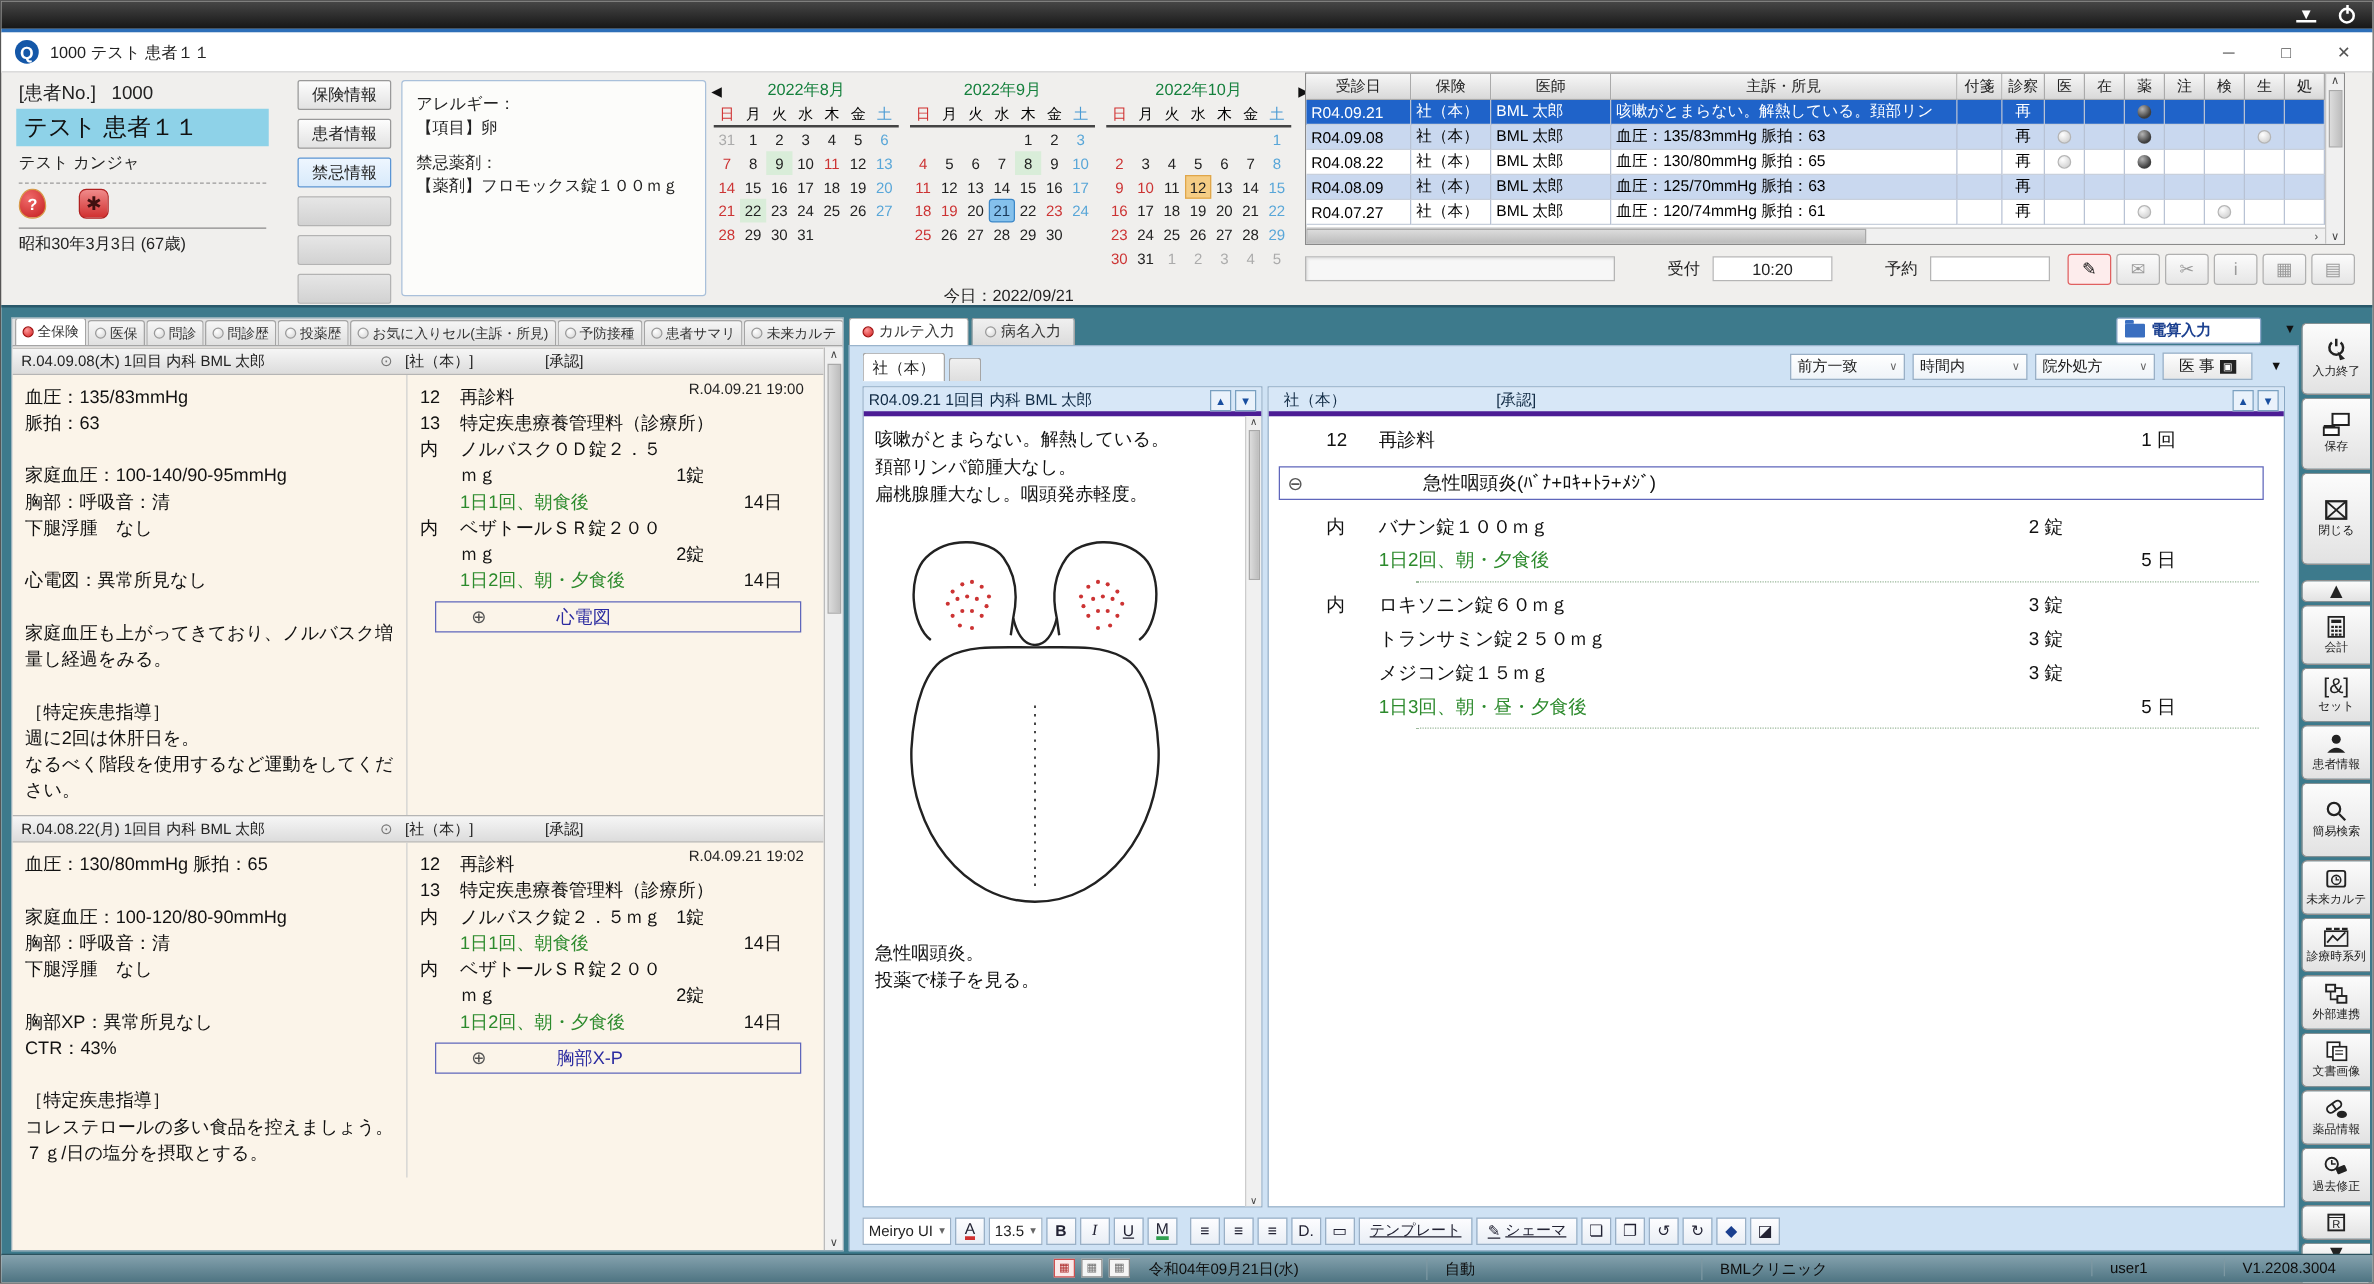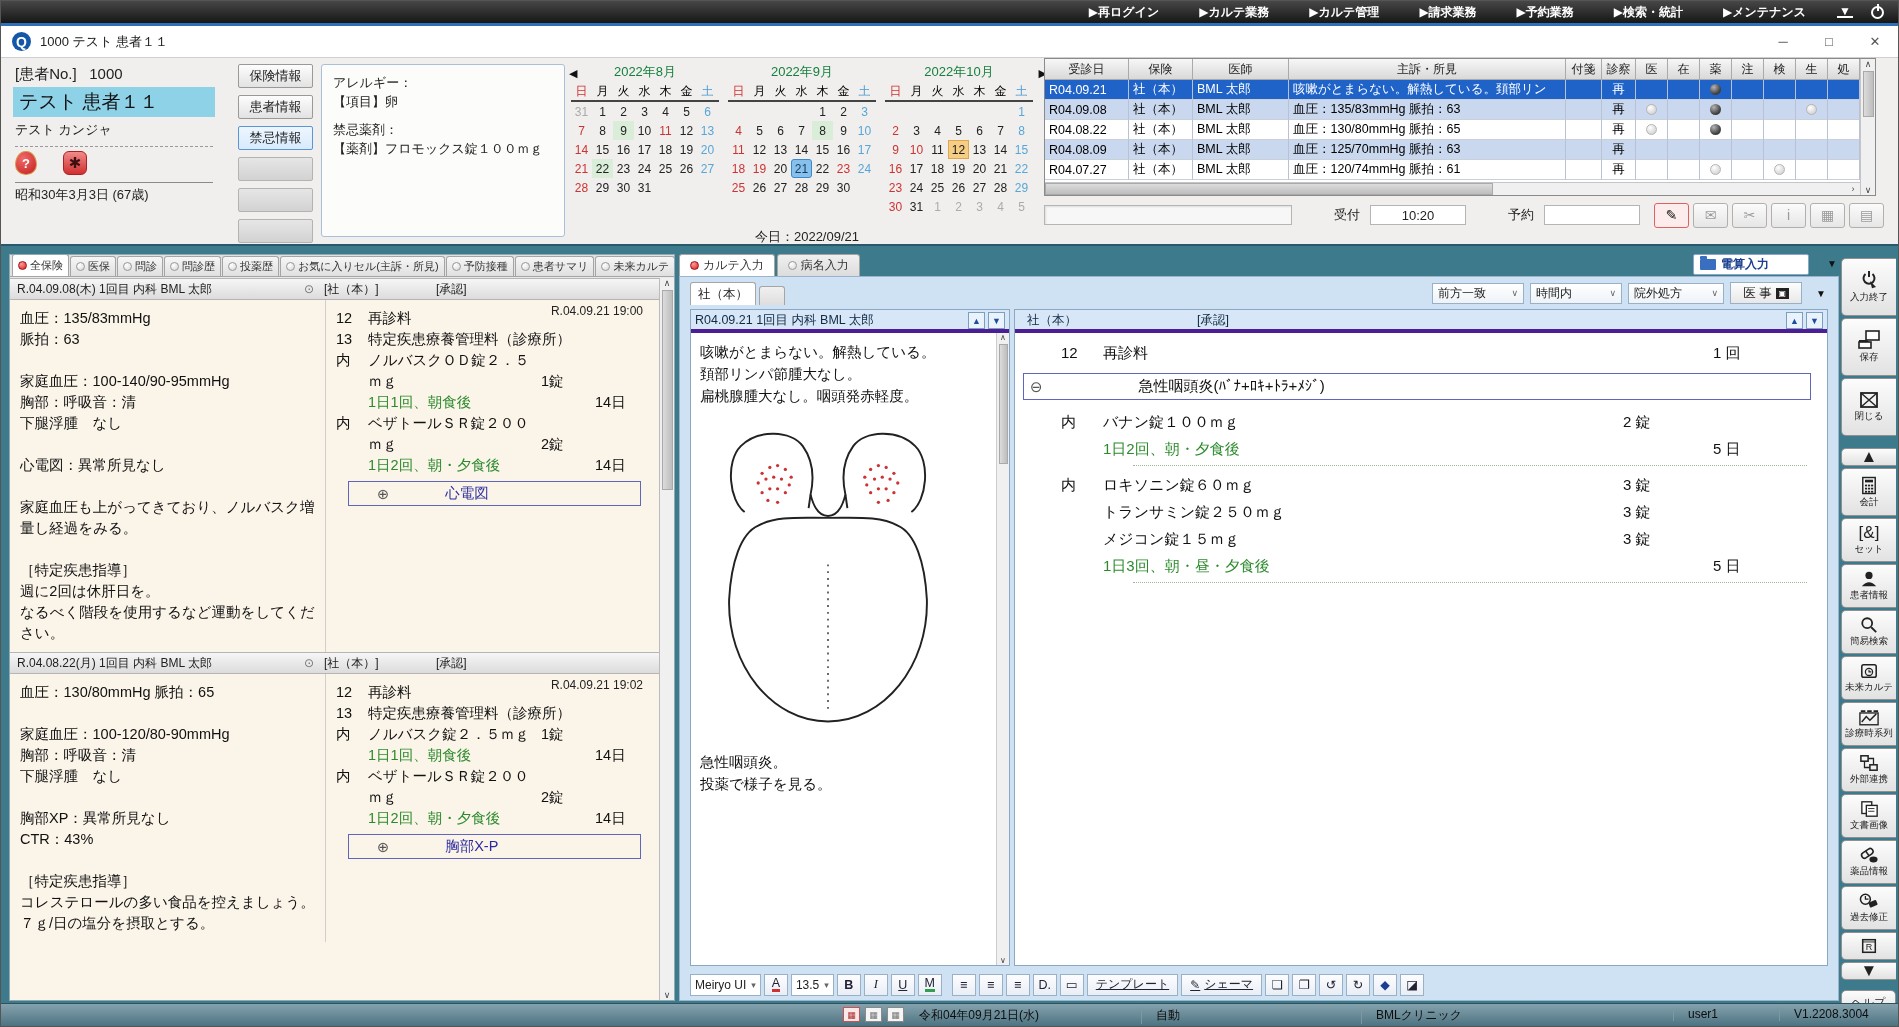--- a/index.html
+++ b/index.html
@@ -181,29 +181,20 @@
   .sticon{width:17px;height:15px;background:#f5f5f5;border:1px solid #8a8a8a;display:flex;align-items:center;justify-content:center;font-size:9px;color:#777;}
   .sticon.hot{border-color:#d05050;background:#fbe9e9;color:#b03030;}
   .stsep{border-left:1px solid #7d98a2;padding-left:14px;}
 </style>
 </head>
 <body>
 
 <div class="screen">
 
   <div class="menubar">
-    <span style="display:flex;">
-        <span class="mitem">▶再ログイン</span>
-        <span class="mitem">▶カルテ業務</span>
-        <span class="mitem">▶カルテ管理</span>
-        <span class="mitem">▶請求業務</span>
-        <span class="mitem">▶予約業務</span>
-        <span class="mitem">▶検索・統計</span>
-        <span class="mitem">▶メンテナンス</span>
-      </span>
     <span class="mbicon">
         <span class="dlglyph">▼</span>
       </span>
     <span class="mbicon">
         <span class="pwglyph"></span>
       </span>
   </div>
   <div class="accentline"></div>
 
   <div class="titlebar">
@@ -958,21 +949,21 @@
         <div class="sbitem" style="height: 58px;">
           <span class="sbicon">
             <svg width="22" height="20" viewBox="0 0 22 20">
               <rect x="8" y="1" width="13" height="9" fill="#fff" stroke="#222" stroke-width="1.6"></rect>
               <path d="M1,10 h8 l2,2 h-10 z" fill="#222"></path>
               <rect x="1" y="12" width="12" height="6" fill="#fff" stroke="#222" stroke-width="1.6"></rect>
             </svg>
           </span>
           <span class="sblabel">保存</span>
         </div>
-        <div class="sbitem" style="height: 58px;">
+        <div class="sbitem" style="height: 74px;">
           <span class="sbicon">
             <svg width="20" height="18" viewBox="0 0 20 18">
               <rect x="2" y="2" width="16" height="14" fill="none" stroke="#222" stroke-width="1.8"></rect>
               <path d="M2,2 L18,16 M18,2 L2,16" stroke="#222" stroke-width="1.4"></path>
             </svg>
           </span>
           <span class="sblabel">閉じる</span>
         </div>
         <div class="sbgap"></div>
         <div class="sbitem" style="height: 18px;">
@@ -1004,21 +995,21 @@
         </div>
         <div class="sbitem" style="height: 44px;">
           <span class="sbicon">
             <svg width="18" height="18" viewBox="0 0 20 20">
               <circle cx="10" cy="6" r="4" fill="#222"></circle>
               <path d="M2,18 Q10,9 18,18 Z" fill="#222"></path>
             </svg>
           </span>
           <span class="sblabel">患者情報</span>
         </div>
-        <div class="sbitem" style="height: 44px;">
+        <div class="sbitem" style="height: 60px;">
           <span class="sbicon">
             <svg width="18" height="18" viewBox="0 0 20 20">
               <circle cx="8" cy="8" r="5.5" fill="none" stroke="#222" stroke-width="2"></circle>
               <line x1="12.5" y1="12.5" x2="18" y2="18" stroke="#222" stroke-width="2"></line>
             </svg>
           </span>
           <span class="sblabel">簡易検索</span>
         </div>
         <div class="sbitem" style="height: 44px;">
           <span class="sbicon">

